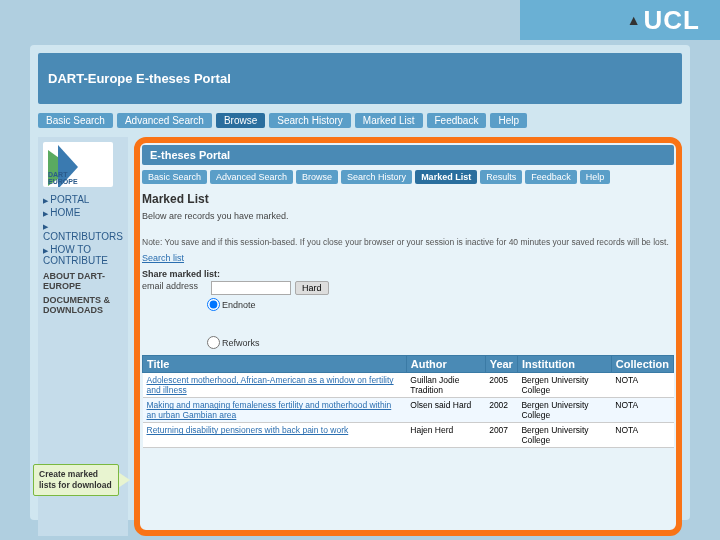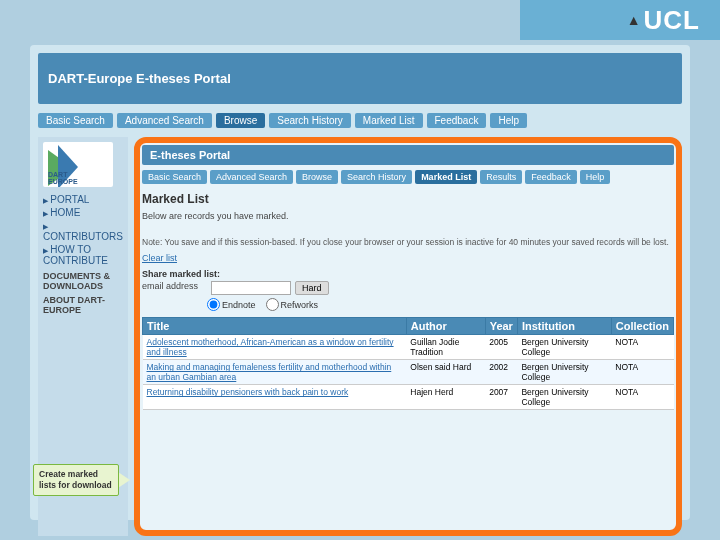--- a/index.html
+++ b/index.html
@@ -289,25 +289,26 @@
     .send-btn {
       background: #ddd;
       border: 1px solid #aaa;
       padding: 1px 6px;
       font-size: 9px;
       cursor: pointer;
       border-radius: 2px;
     }
     .radio-row {
       display: flex;
-      gap: 10px;
+      gap: 25px;
       font-size: 9px;
       color: #333;
       margin-top: 2px;
       margin-left: 65px;
+      flex-direction: column;
     }
     .radio-row label {
       display: flex;
       align-items: center;
       gap: 2px;
       cursor: pointer;
     }
 
     
     .results-table {
@@ -374,22 +375,22 @@
           <div class="arrow-green"></div>
           <div class="arrow-blue"></div>
           <span class="text-dart">DART<br>EUROPE</span>
         </div>
       </div>
 
       <div class="sidebar-item with-arrow">PORTAL</div>
       <div class="sidebar-item with-arrow">HOME</div>
       <div class="sidebar-item with-arrow">CONTRIBUTORS</div>
       <div class="sidebar-item with-arrow">HOW TO CONTRIBUTE</div>
+      <div class="sidebar-section-title">ABOUT DART-EUROPE</div>
       <div class="sidebar-section-title">DOCUMENTS &amp; DOWNLOADS</div>
-      <div class="sidebar-section-title">ABOUT DART-EUROPE</div>
 
       <div class="callout-container">
         <div class="callout-box">Create marked lists for download</div>
         <div class="callout-arrow"></div>
       </div>
     </div>
 
     <div class="main-panel">
 
       <div class="inner-header">E-theses Portal</div>
@@ -404,21 +405,21 @@
         <button class="inner-nav-btn">Feedback</button>
         <button class="inner-nav-btn">Help</button>
       </div>
 
       <div class="section-title">Marked List</div>
 
       <div class="info-text">Below are records you have marked.</div>
 
       <div class="note-text">Note: You save and if this session-based. If you close your browser or your session is inactive for 40 minutes your saved records will be lost.</div>
 
-      <a class="clear-link">Clear list</a>
+      <a class="clear-link">Search list</a>
 
       <div class="share-section">
         <div class="share-title">Share marked list:</div>
         <div class="share-row">
           <span class="share-label">email address</span>
           <input class="share-input" type="text" style="">
           <button class="send-btn">Hard</button>
         </div>
         <div class="radio-row">
           <label>

